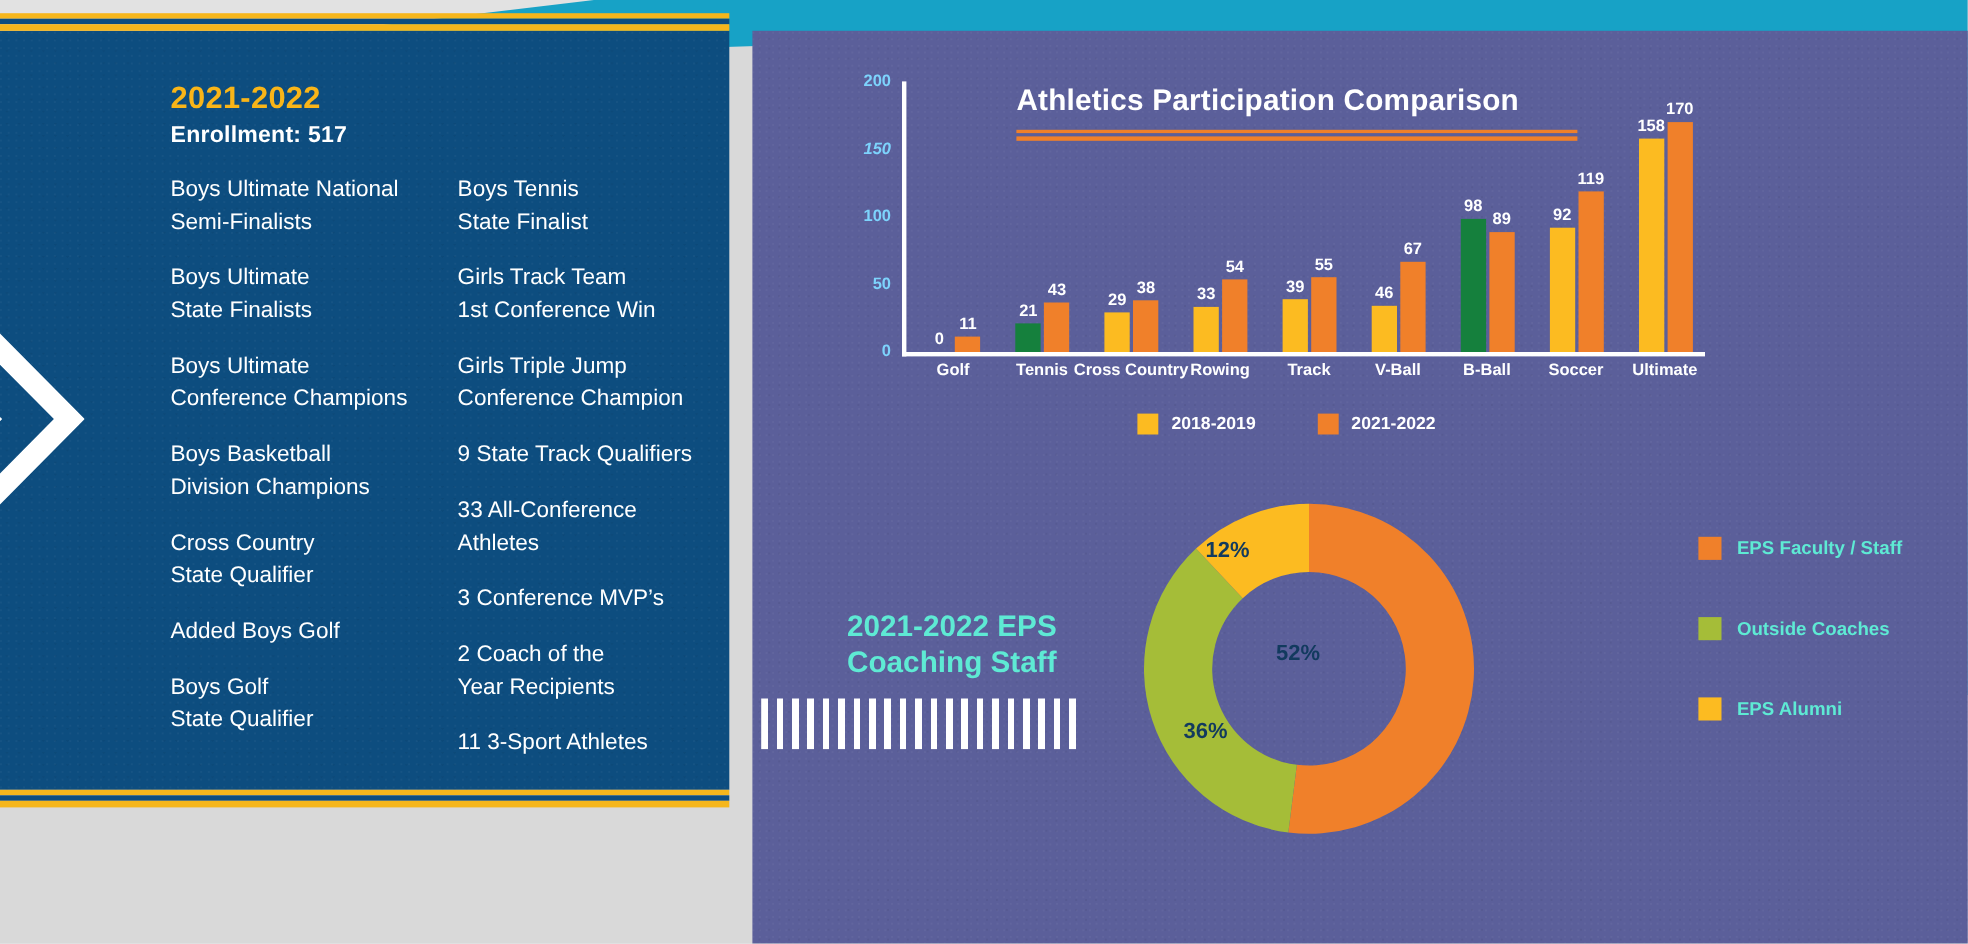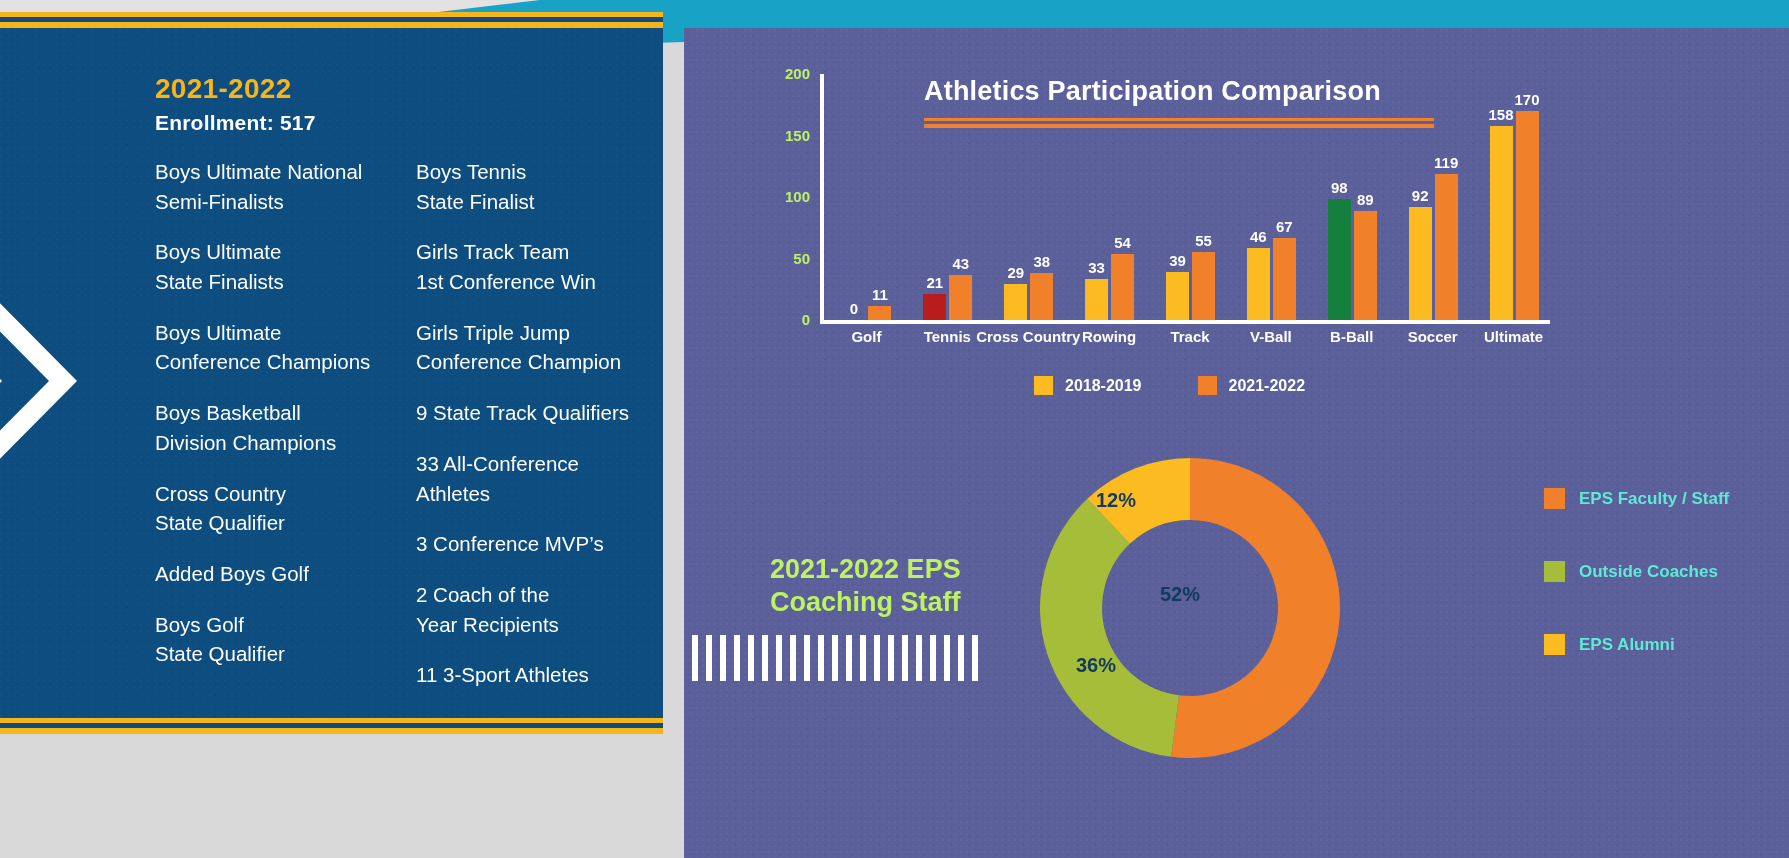--- a/index.html
+++ b/index.html
@@ -52,40 +52,40 @@
 
   
   .barchart{position:absolute;left:80px;top:28px;width:1000px;height:360px;}
   .chart-title{position:absolute;left:160px;top:20px;color:#ffffff;font-size:27px;font-weight:bold;letter-spacing:.2px;}
   .title-rules{position:absolute;left:160px;top:62px;width:510px;}
   .title-rules .r1{height:3px;background:#f0802a;}
   .title-rules .r2{height:4px;background:#f0802a;margin-top:3px;}
 
   .yaxis{position:absolute;left:56px;top:18px;width:4px;height:250px;background:#ffffff;}
   .xaxis{position:absolute;left:56px;top:264px;width:730px;height:4px;background:#ffffff;}
-  .ytick{position:absolute;right:0;color:#bef264;font-size:15px;font-weight:bold;text-align:right;width:40px;}
+  .ytick{position:absolute;right:0;color:#7dd3fc;font-size:15px;font-weight:bold;text-align:right;width:40px;}
 
   .plot{position:absolute;left:62px;top:18px;width:728px;height:246px;}
   .grp{position:absolute;bottom:0;display:flex;align-items:flex-end;gap:3px;}
   .bar{width:23px;position:relative;}
   .bar.a{background:#fcbb21;}
   .bar.b{background:#f0802a;}
   .barval{position:absolute;left:50%;transform:translateX(-50%);top:-20px;color:#ffffff;
           font-size:15px;font-weight:bold;white-space:nowrap;}
   .xlab{position:absolute;top:272px;color:#ffffff;font-size:15px;font-weight:bold;
         text-align:center;white-space:nowrap;transform:translateX(-50%);}
 
   .blegend{position:absolute;left:270px;top:320px;display:flex;gap:56px;align-items:center;}
   .blegend .item{display:flex;align-items:center;gap:12px;}
   .sw{width:19px;height:19px;}
   .blegend .lbl{color:#ffffff;font-size:16px;font-weight:bold;}
 
   
   .donut-wrap{position:absolute;left:0px;top:370px;width:1105px;height:460px;}
-  .donut-title{position:absolute;left:86px;top:155px;color:#bef264;font-size:27px;
+  .donut-title{position:absolute;left:86px;top:155px;color:#5eead4;font-size:27px;
                font-weight:bold;line-height:1.22;}
   .stripes{position:absolute;left:8px;top:237px;width:290px;height:46px;
            background:repeating-linear-gradient(to right,#ffffff 0 6px, transparent 6px 14px);}
   .donut-svg{position:absolute;left:306px;top:10px;}
   .pct{position:absolute;color:#123a5e;font-size:20px;font-weight:bold;}
 
   .dlegend{position:absolute;left:860px;top:90px;}
   .dl-item{display:flex;align-items:center;gap:14px;margin-bottom:52px;}
   .dl-sw{width:21px;height:21px;}
   .dl-lbl{color:#5eead4;font-size:17px;font-weight:bold;white-space:nowrap;}
@@ -153,34 +153,34 @@
         <div class="r1"></div>
           <div class="r2"></div>
       </div>
 
       <div class="yaxis"></div>
       <div class="xaxis"></div>
       <div id="yticks">
           <div class="ytick" style="left: 0px; width: 46px; top: 255px;">0</div>
           <div class="ytick" style="left: 0px; width: 46px; top: 193.5px;">50</div>
           <div class="ytick" style="left: 0px; width: 46px; top: 132px;">100</div>
-          <div class="ytick" style="left: 0px; width: 46px; top: 70.5px;">150</div>
+          <div class="ytick" style="left: 0px; width: 46px; top: 70.5px; font-style: italic;">150</div>
           <div class="ytick" style="left: 0px; width: 46px; top: 9px;">200</div>
         </div>
       <div class="plot" id="plot">
           <div class="grp" style="left: 16.4444px;">
             <div class="bar a" style="height: 0px; background: rgb(252, 187, 33);">
               <span class="barval">0</span>
             </div>
             <div class="bar b" style="height: 13.53px; background: rgb(240, 128, 42);">
               <span class="barval">11</span>
             </div>
           </div>
           <div class="grp" style="left: 97.3333px;">
-            <div class="bar a" style="height: 25.83px; background: #b91c1c;">
+            <div class="bar a" style="height: 25.83px; background: #15803d;">
               <span class="barval">21</span>
             </div>
             <div class="bar b" style="height: 45.51px; background: rgb(240, 128, 42);">
               <span class="barval">43</span>
             </div>
           </div>
           <div class="grp" style="left: 178.222px;">
             <div class="bar a" style="height: 35.67px; background: rgb(252, 187, 33);">
               <span class="barval">29</span>
             </div>
@@ -198,21 +198,21 @@
           </div>
           <div class="grp" style="left: 340px;">
             <div class="bar a" style="height: 47.97px; background: rgb(252, 187, 33);">
               <span class="barval">39</span>
             </div>
             <div class="bar b" style="height: 67.65px; background: rgb(240, 128, 42);">
               <span class="barval">55</span>
             </div>
           </div>
           <div class="grp" style="left: 420.889px;">
-            <div class="bar a" style="height: 72px; background: rgb(252, 187, 33);">
+            <div class="bar a" style="height: 42px; background: rgb(252, 187, 33);">
               <span class="barval">46</span>
             </div>
             <div class="bar b" style="height: 82.41px; background: rgb(240, 128, 42);">
               <span class="barval">67</span>
             </div>
           </div>
           <div class="grp" style="left: 501.778px;">
             <div class="bar a" style="height: 120.54px; background: #15803d;">
               <span class="barval">98</span>
             </div>

